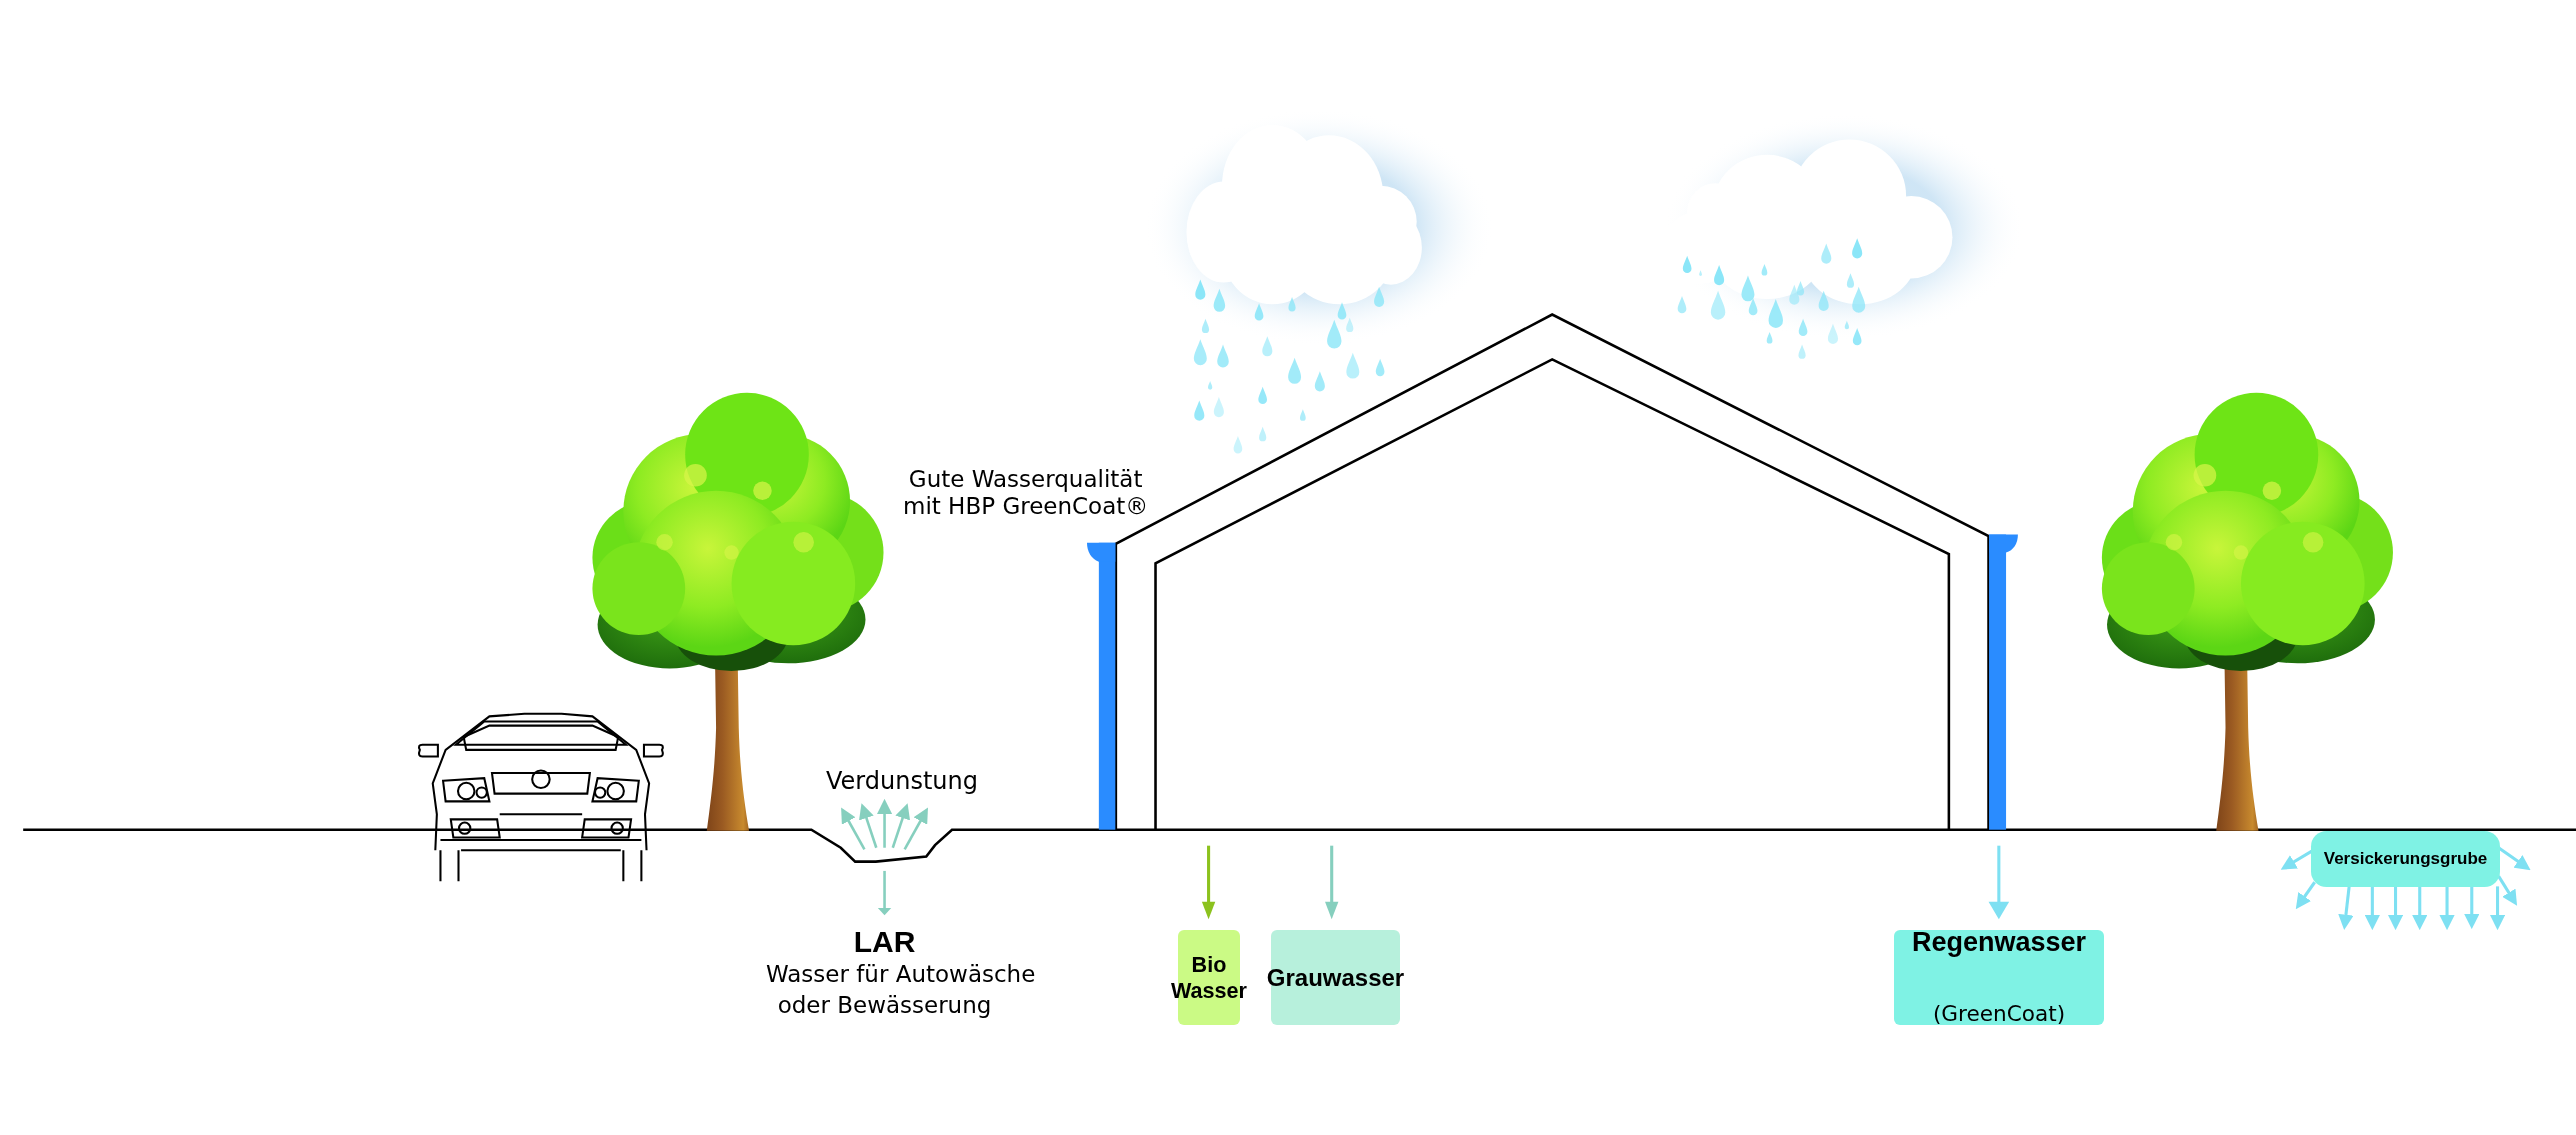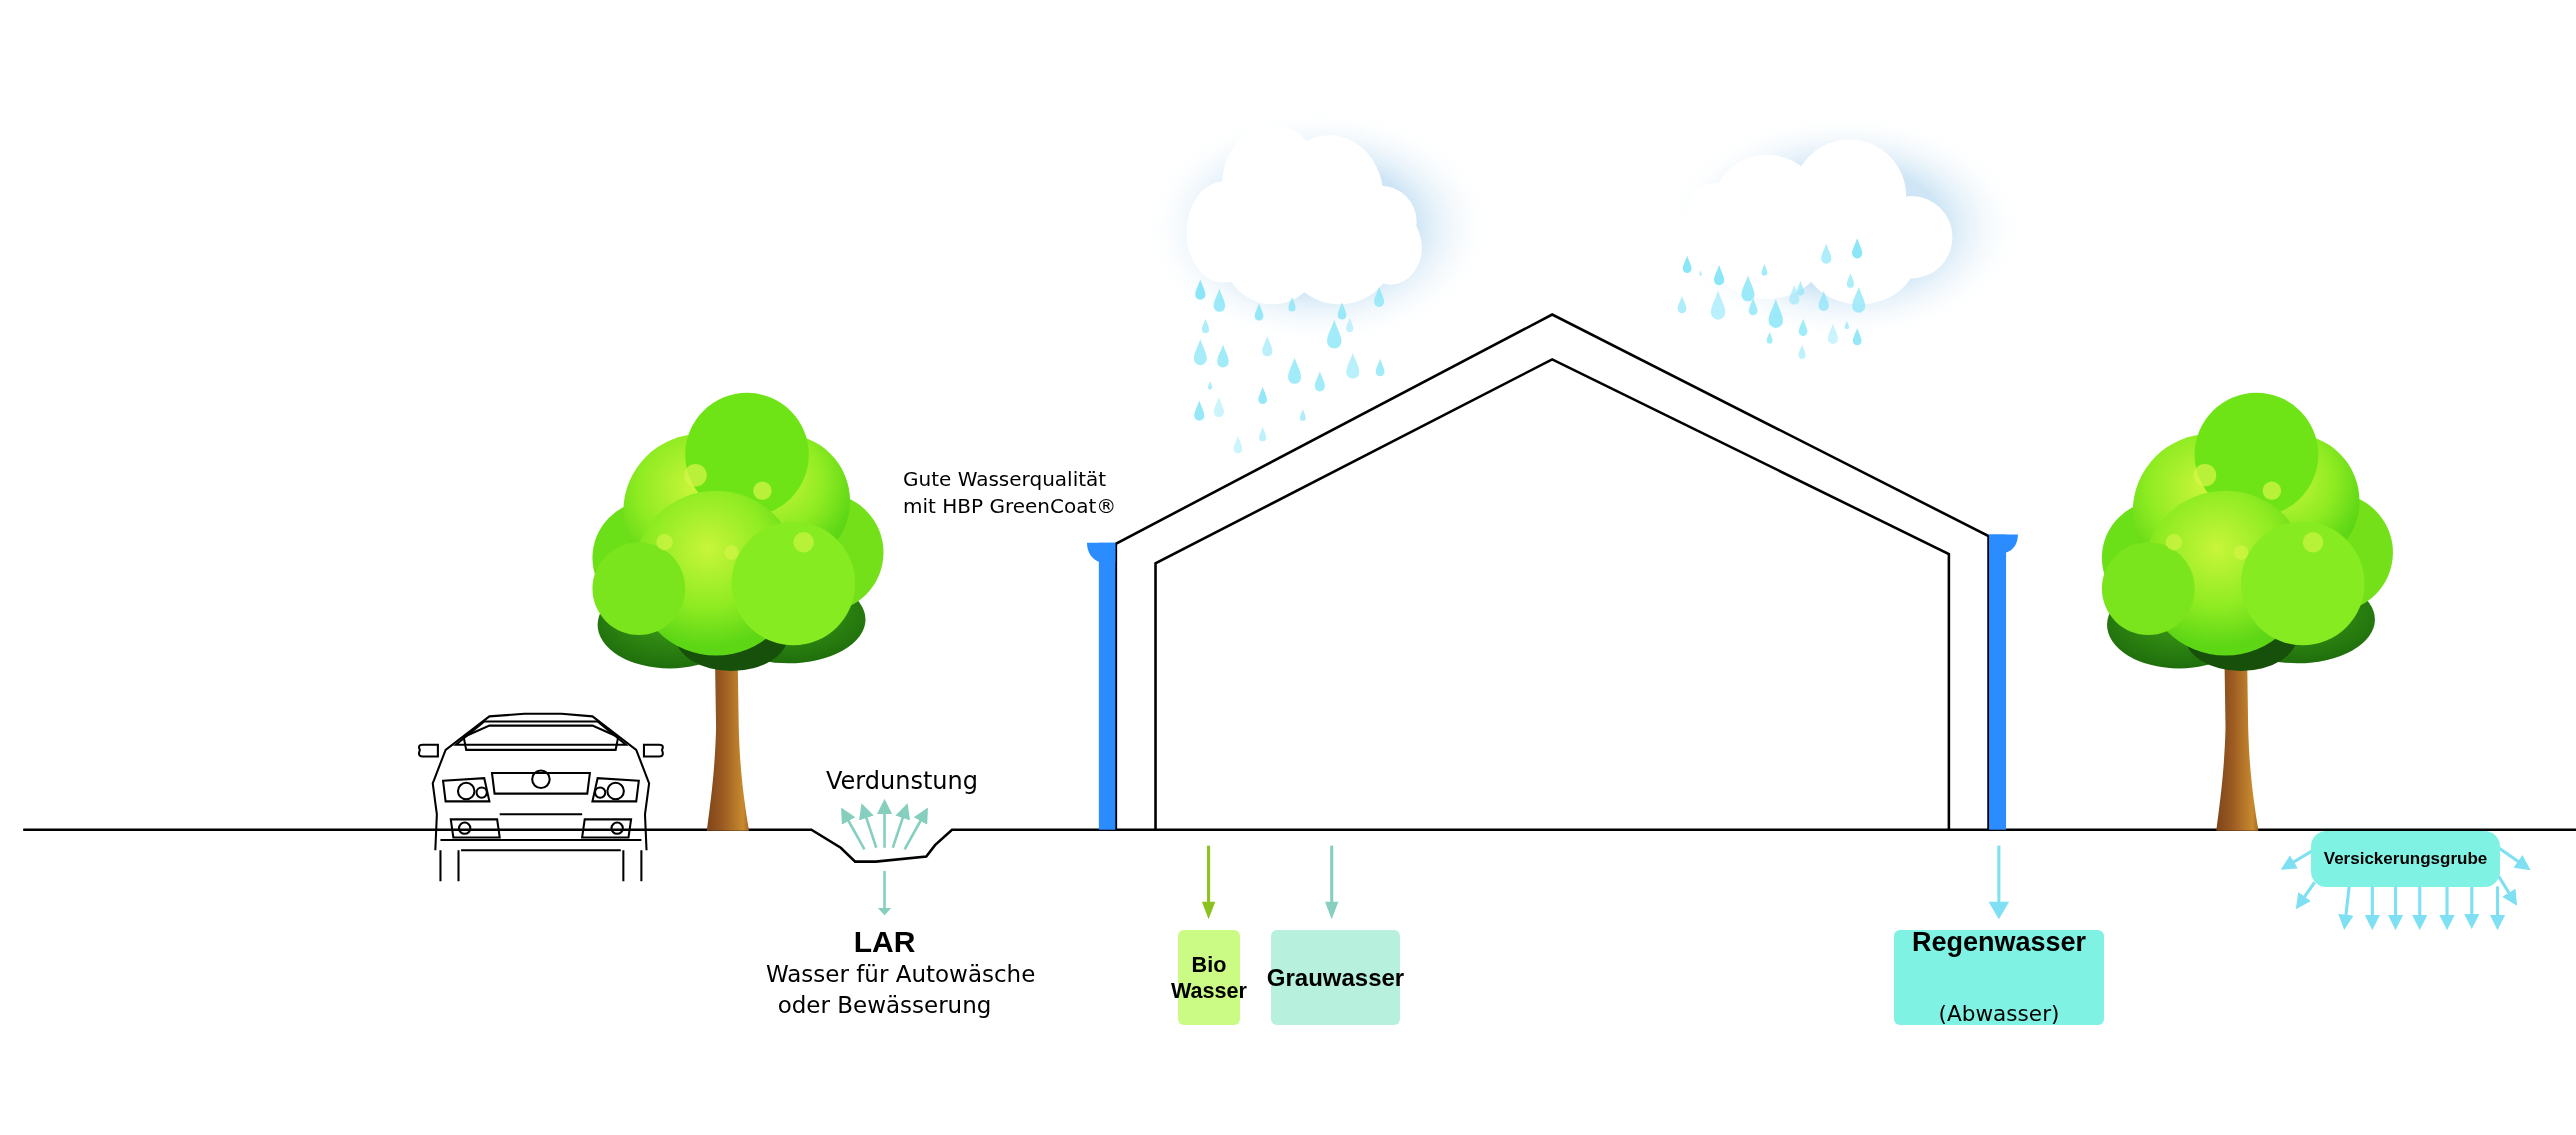--- a/index.html
+++ b/index.html
@@ -1,19 +1,19 @@
 <!DOCTYPE html>
 <html style="font-size:8.2px"><head>
 <meta charset="utf-8">
 <style>
   html, body { margin: 0; padding: 0; background: #ffffff; }
   body { width: 3091px; height: 1136px; position: relative; overflow: hidden; font-family: "Liberation Sans", sans-serif; }
   #scene { position: absolute; left: 0; top: 0; width: 3091px; height: 1136px; }
   .label { position: absolute; color: #000; text-align: center; white-space: nowrap; font-family: "DejaVu Sans", sans-serif; }
-  .annot { font-size: 20px; line-height: 27px; text-align: left; }
+  .annot { font-size: 23px; line-height: 27px; text-align: center; }
   .verd { font-size: 24px; }
   .lar-title { font-size: 30px; font-weight: bold; font-family: "Liberation Sans", sans-serif; }
   .lar-sub { font-size: 23px; line-height: 31px; }
   .box { position: absolute; display: flex; flex-direction: column; align-items: center; justify-content: center; border-radius: 6px; font-family: "Liberation Sans", sans-serif; font-weight: bold; color: #000; text-align: center; }
   .box span { display: block; }
   .box-bio { font-size: 21.6px; line-height: 26px; }
   .box-grau { font-size: 24px; }
   .box-regen { font-size: 27px; line-height: 32px; gap: 40px; }
   .box-regen .sub { font-weight: normal; font-family: "DejaVu Sans", sans-serif; font-size: 21.6px; }
   .box-vers { font-size: 17px; border-radius: 15.5px; }
@@ -251,19 +251,19 @@
   <span>Bio</span>
   <span>Wasser</span>
 </div>
 
 <div class="box box-grau" style="left:1271px; top:930px; width:129px; height:95px; background:#B7F0DC;align-items:center;">
   <span>Grauwasser</span>
 </div>
 
 <div class="box box-regen" style="left:1894px; top:930px; width:210px; height:95px; background:#7FF2E4;">
   <span>Regenwasser</span>
-  <span class="sub">(Abwasser)</span>
+  <span class="sub">(GreenCoat)</span>
 </div>
 
 <div class="box box-vers" style="left:2311px; top:831px; width:189px; height:56px; background:#7FF2E4;">
   <span>Versickerungsgrube</span>
 </div>
 
 
 </body></html>

